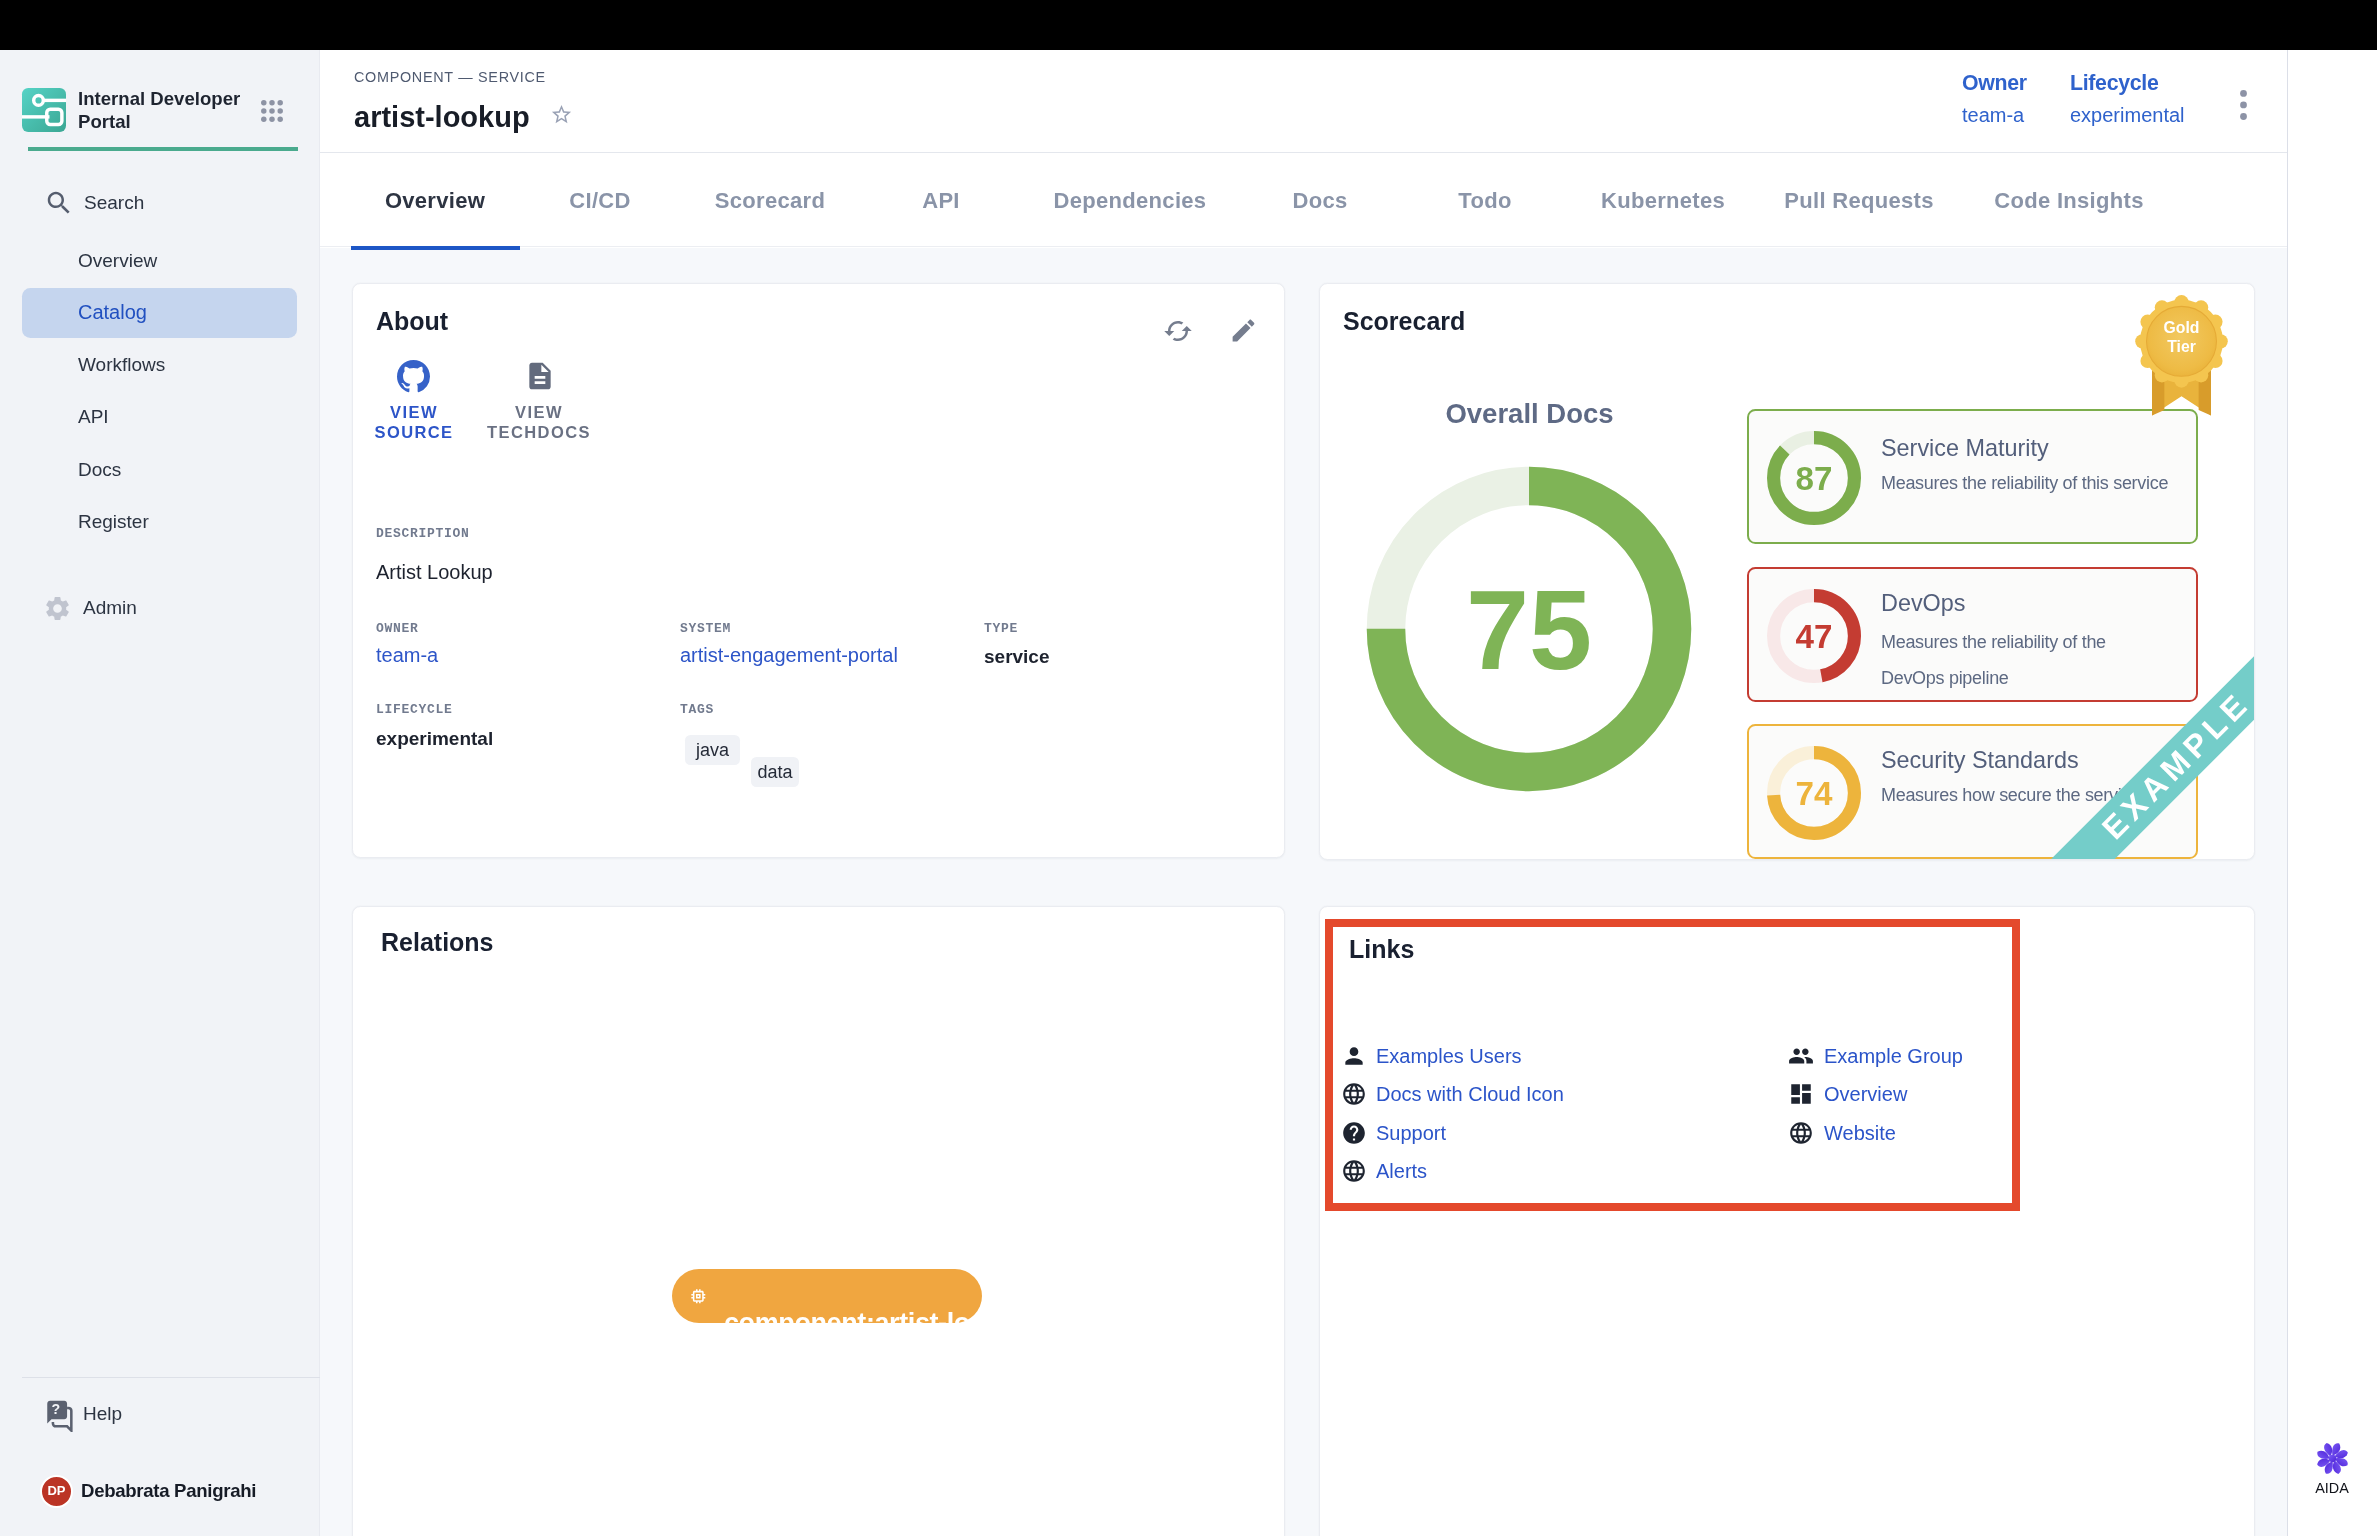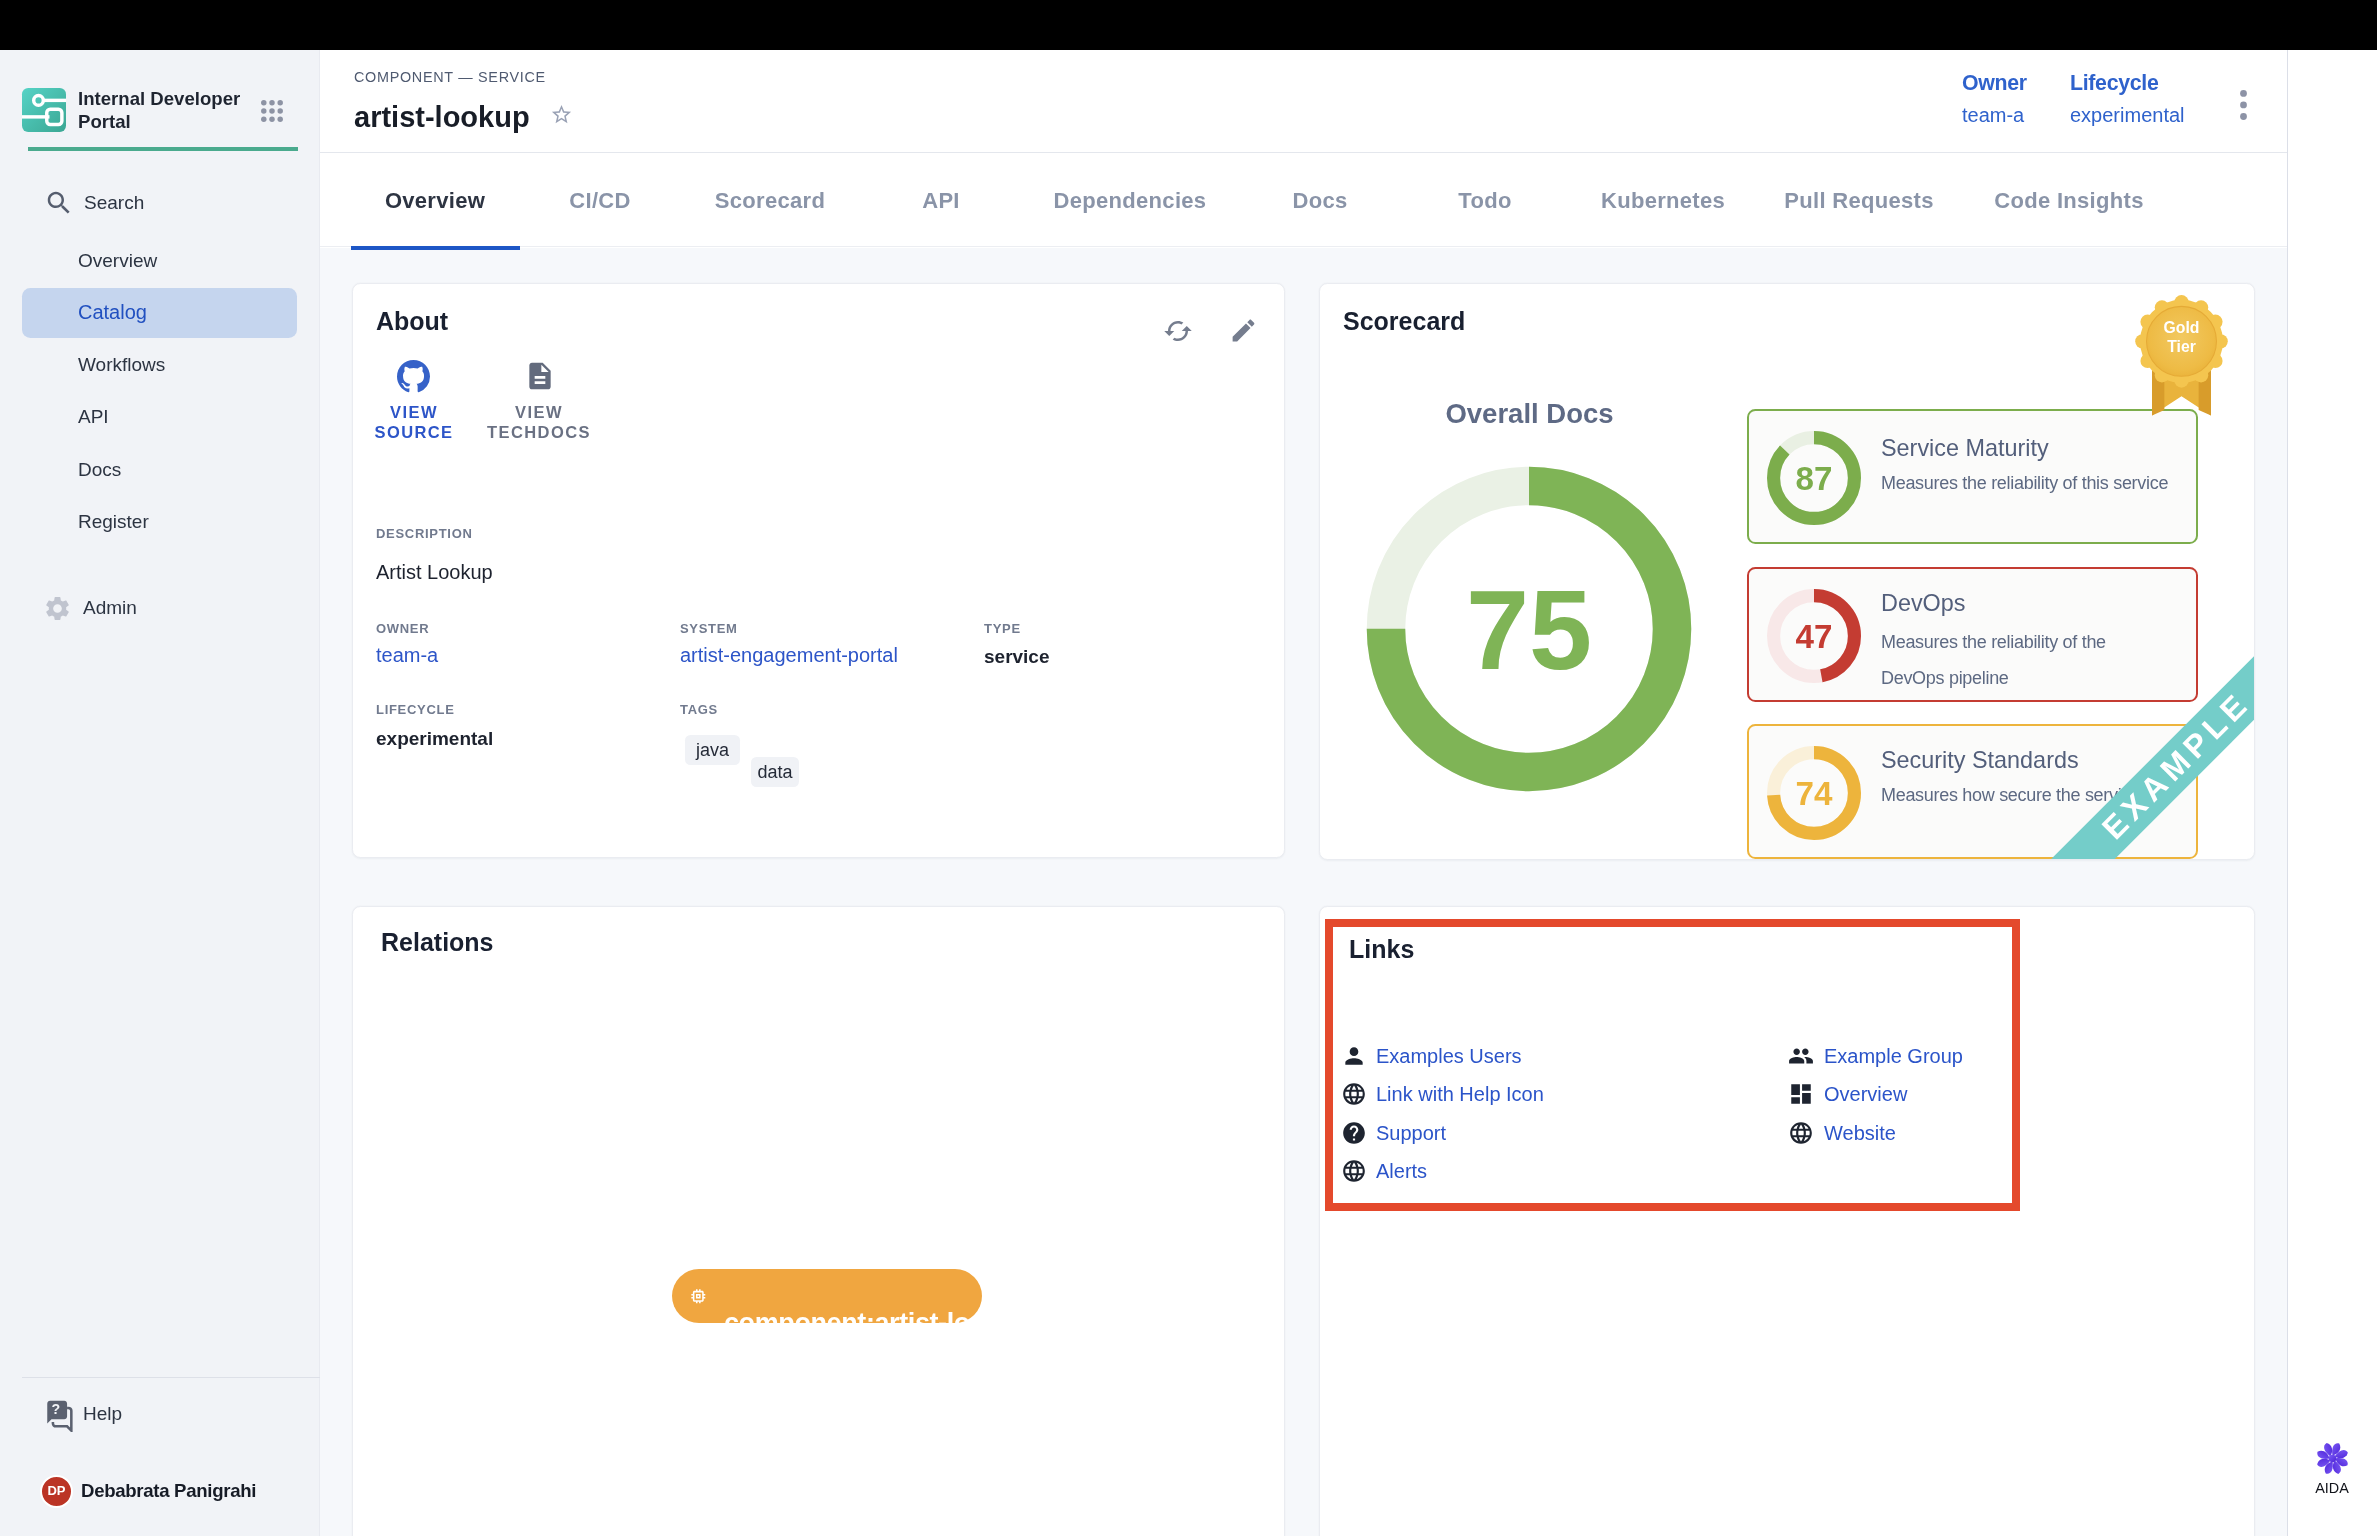--- a/index.html
+++ b/index.html
@@ -41,21 +41,21 @@
 
 
 .card { position:absolute; background:#fff; border:0.7px solid #eaecf1; border-radius:8.3px; box-shadow:0 0.7px 2.1px rgba(25,35,60,0.05); }
 .cardtitle { position:absolute; font-size:25px; font-weight:bold; color:#192030; }
 #card-about { left:352px; top:283px; width:933px; height:575px; }
 #card-score { left:1319px; top:283px; width:936px; height:577px; overflow:hidden; }
 #card-rel   { left:352px; top:906px; width:933px; height:688px; }
 #card-links { left:1319px; top:906px; width:936px; height:688px; }
 
 
-.lbl { position:absolute; font-size:13px; font-weight:600; letter-spacing:0.7px; color:#717a8e; }
+.lbl { position:absolute; font-size:13px; font-weight:600; letter-spacing:0.7px; color:#717a8e;font-family:Liberation Mono, monospace; }
 .val { position:absolute; font-size:20px; color:#1d222e; }
 .vlink { position:absolute; font-size:20px; color:#2d55c8; }
 .iconbtn-label { position:absolute; transform:translateX(-50%); text-align:center; font-size:16.5px; font-weight:600; letter-spacing:1.4px; line-height:20px; }
 .chip { position:absolute; height:30px; border-radius:5.5px; background:#f0f2f6; color:#252b38; font-size:18px; line-height:30px; text-align:center; }
 
 
 #ovl { position:absolute; text-align:center; font-size:27.5px; font-weight:bold; color:#5e6a85; }
 .mbox { position:absolute; left:427px; width:451px; height:135px; border-radius:8.3px; background:#fbfbfa; }
 .mbox-t { position:absolute; left:561px; font-size:23.4px; color:#535f7b; }
 .mbox-s { position:absolute; left:561px; font-size:18px; letter-spacing:-0.3px; color:#5d6982; line-height:36px; white-space:nowrap; }
@@ -274,21 +274,21 @@
     <div id="red-frame"></div>
     <div class="cardtitle" style="left:29px;top:28px">Links</div>
 
     <svg class="lnk-ic" style="left:20.6px;top:136px" viewBox="0 0 24 24" fill="#1e2430">
         <path d="M12 12c2.21 0 4-1.79 4-4s-1.79-4-4-4-4 1.79-4 4 1.79 4 4 4zm0 2c-2.67 0-8 1.34-8 4v2h16v-2c0-2.66-5.33-4-8-4z"></path>
       </svg>
     <div class="linkrow" style="left:56px;top:138px">Examples Users</div>
     <svg class="lnk-ic" style="left:20.6px;top:174px" viewBox="0 0 24 24" fill="#1e2430">
         <path d="M11.99 2C6.47 2 2 6.48 2 12s4.47 10 9.99 10C17.52 22 22 17.52 22 12S17.52 2 11.99 2zm6.93 6h-2.95c-.32-1.25-.78-2.45-1.38-3.56 1.84.63 3.37 1.91 4.33 3.56zM12 4.04c.83 1.2 1.48 2.53 1.91 3.96h-3.82c.43-1.43 1.08-2.76 1.91-3.96zM4.26 14C4.1 13.36 4 12.69 4 12s.1-1.36.26-2h3.38c-.08.66-.14 1.32-.14 2 0 .68.06 1.34.14 2H4.26zm.82 2h2.95c.32 1.25.78 2.45 1.38 3.56-1.84-.63-3.37-1.9-4.33-3.56zm2.95-8H5.08c.96-1.66 2.49-2.93 4.33-3.56C8.81 5.55 8.35 6.75 8.03 8zM12 19.96c-.83-1.2-1.48-2.53-1.91-3.96h3.82c-.43 1.43-1.08 2.76-1.91 3.96zM14.34 14H9.66c-.09-.66-.16-1.32-.16-2 0-.68.07-1.35.16-2h4.68c.09.65.16 1.32.16 2 0 .68-.07 1.34-.16 2zm.25 5.56c.6-1.11 1.06-2.31 1.38-3.56h2.95c-.96 1.65-2.49 2.93-4.33 3.56zM16.36 14c.08-.66.14-1.32.14-2 0-.68-.06-1.34-.14-2h3.38c.16.64.26 1.31.26 2s-.1 1.36-.26 2h-3.38z"></path>
       </svg>
-    <div class="linkrow" style="left:56px;top:176px">Link with Help Icon</div>
+    <div class="linkrow" style="left:56px;top:176px">Docs with Cloud Icon</div>
     <svg class="lnk-ic" style="left:20.6px;top:213px" viewBox="0 0 24 24" fill="#1e2430">
         <path d="M12 2C6.48 2 2 6.48 2 12s4.48 10 10 10 10-4.48 10-10S17.52 2 12 2zm1 17h-2v-2h2v2zm2.07-7.75l-.9.92C13.45 12.9 13 13.5 13 15h-2v-.5c0-1.1.45-2.1 1.17-2.83l1.24-1.26c.37-.36.59-.86.59-1.41 0-1.1-.9-2-2-2s-2 .9-2 2H8c0-2.21 1.79-4 4-4s4 1.79 4 4c0 .88-.36 1.68-.93 2.25z"></path>
       </svg>
     <div class="linkrow" style="left:56px;top:215px">Support</div>
     <svg class="lnk-ic" style="left:20.6px;top:251px" viewBox="0 0 24 24" fill="#1e2430">
         <path d="M11.99 2C6.47 2 2 6.48 2 12s4.47 10 9.99 10C17.52 22 22 17.52 22 12S17.52 2 11.99 2zm6.93 6h-2.95c-.32-1.25-.78-2.45-1.38-3.56 1.84.63 3.37 1.91 4.33 3.56zM12 4.04c.83 1.2 1.48 2.53 1.91 3.96h-3.82c.43-1.43 1.08-2.76 1.91-3.96zM4.26 14C4.1 13.36 4 12.69 4 12s.1-1.36.26-2h3.38c-.08.66-.14 1.32-.14 2 0 .68.06 1.34.14 2H4.26zm.82 2h2.95c.32 1.25.78 2.45 1.38 3.56-1.84-.63-3.37-1.9-4.33-3.56zm2.95-8H5.08c.96-1.66 2.49-2.93 4.33-3.56C8.81 5.55 8.35 6.75 8.03 8zM12 19.96c-.83-1.2-1.48-2.53-1.91-3.96h3.82c-.43 1.43-1.08 2.76-1.91 3.96zM14.34 14H9.66c-.09-.66-.16-1.32-.16-2 0-.68.07-1.35.16-2h4.68c.09.65.16 1.32.16 2 0 .68-.07 1.34-.16 2zm.25 5.56c.6-1.11 1.06-2.31 1.38-3.56h2.95c-.96 1.65-2.49 2.93-4.33 3.56zM16.36 14c.08-.66.14-1.32.14-2 0-.68-.06-1.34-.14-2h3.38c.16.64.26 1.31.26 2s-.1 1.36-.26 2h-3.38z"></path>
       </svg>
     <div class="linkrow" style="left:56px;top:253px">Alerts</div>
 
     <svg class="lnk-ic" style="left:468px;top:136px" viewBox="0 0 24 24" fill="#1e2430">

